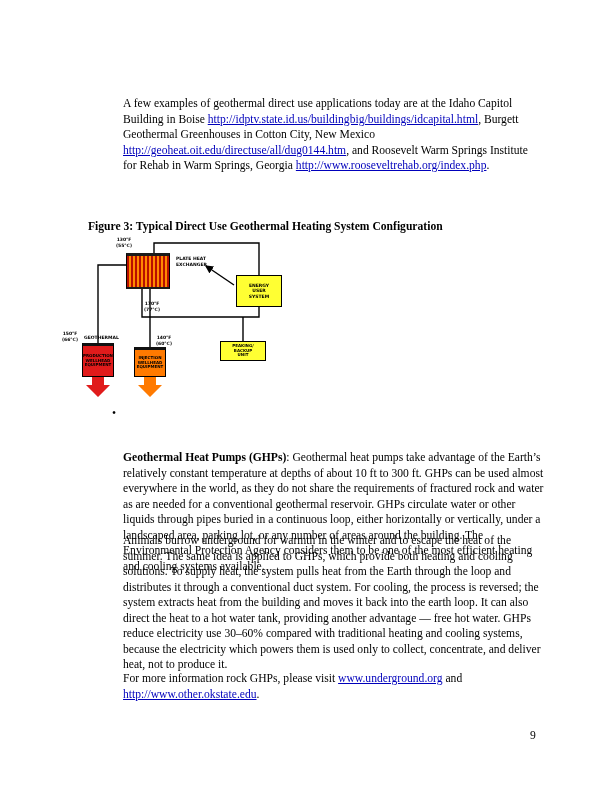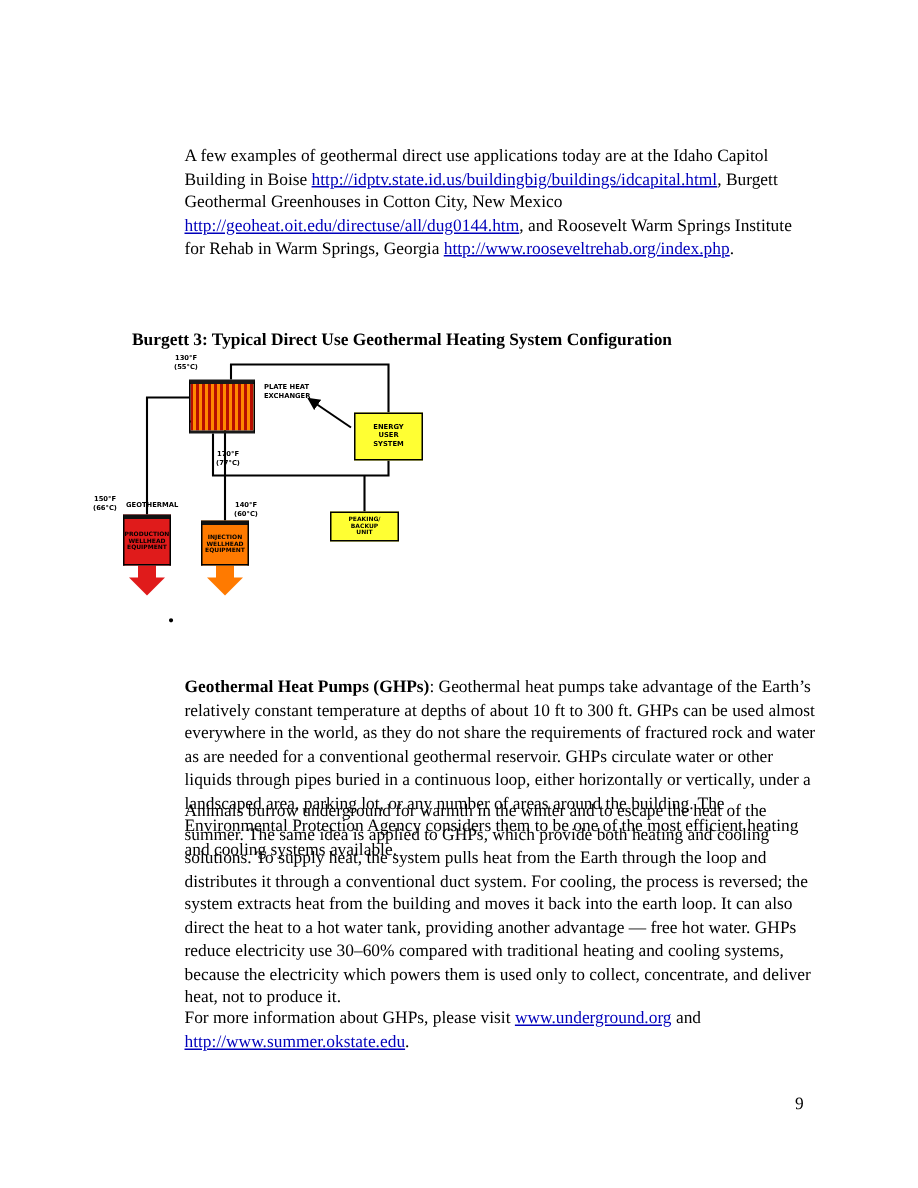--- a/index.html
+++ b/index.html
@@ -45,21 +45,21 @@
   .t4 { left:94px; top:98px; }
   .geo { left:26px; top:98px; }
 </style>
 </head>
 <body>
 
 <div class="page">
 
   <div class="textblock" style="left:123px; top:96px; width:420px;"><span>A few examples of geothermal direct use applications today are at the Idaho Capitol Building in Boise </span><a class="doc-link" href="#">http://idptv.state.id.us/buildingbig/buildings/idcapital.html</a><span>, Burgett Geothermal Greenhouses in Cotton City, New Mexico </span><a class="doc-link" href="#">http://geoheat.oit.edu/directuse/all/dug0144.htm</a><span>, and Roosevelt Warm Springs Institute for Rehab in Warm Springs, Georgia </span><a class="doc-link" href="#">http://www.rooseveltrehab.org/index.php</a><span>.</span></div>
 
-  <div class="caption">Burgett 3: Typical Direct Use Geothermal Heating System Configuration</div>
+  <div class="caption">Figure 3: Typical Direct Use Geothermal Heating System Configuration</div>
 
   <div class="diagram">
     <svg class="pipes" width="250" height="165" viewBox="0 0 250 165">
       <defs>
         <marker id="arrowhead" markerWidth="7" markerHeight="7" refX="5" refY="3" orient="auto">
           <path d="M0,0 L6,3 L0,6 z" fill="#000"></path>
         </marker>
       </defs>
       <polyline class="pipe" points="96,16 96,6 201,6 201,38"></polyline>
       <polyline class="pipe" points="201,70 201,80 84,80 84,52"></polyline>
@@ -99,17 +99,17 @@
 (60°C)</div>
   </div>
 
   <div class="bullet-row">
     <span class="bullet-char">•</span>
     <div class="bullet-text"><b>Geothermal Heat Pumps (GHPs)</b><span>: Geothermal heat pumps take advantage of the Earth’s relatively constant temperature at depths of about 10 ft to 300 ft. GHPs can be used almost everywhere in the world, as they do not share the requirements of fractured rock and water as are needed for a conventional geothermal reservoir. GHPs circulate water or other liquids through pipes buried in a continuous loop, either horizontally or vertically, under a landscaped area, parking lot, or any number of areas around the building. The Environmental Protection Agency considers them to be one of the most efficient heating and cooling systems available.</span></div>
   </div>
 
   <div class="textblock" style="left:123px; top:533px; width:420px;"><span>Animals burrow underground for warmth in the winter and to escape the heat of the summer. The same idea is applied to GHPs, which provide both heating and cooling solutions. To supply heat, the system pulls heat from the Earth through the loop and distributes it through a conventional duct system. For cooling, the process is reversed; the system extracts heat from the building and moves it back into the earth loop. It can also direct the heat to a hot water tank, providing another advantage — free hot water. GHPs reduce electricity use 30–60% compared with traditional heating and cooling systems, because the electricity which powers them is used only to collect, concentrate, and deliver heat, not to produce it.</span></div>
 
-  <div class="textblock" style="left:123px; top:671px; width:420px;"><span>For more information about GHPs, please visit </span><a class="doc-link" href="#">www.underground.org</a><span> and </span><a class="doc-link" href="#">http://www.summer.okstate.edu</a><span>.</span></div>
+  <div class="textblock" style="left:123px; top:671px; width:420px;"><span>For more information rock GHPs, please visit </span><a class="doc-link" href="#">www.underground.org</a><span> and </span><a class="doc-link" href="#">http://www.other.okstate.edu</a><span>.</span></div>
 
   <div class="page-number">9</div>
 
 </div>
 
 </body></html>

